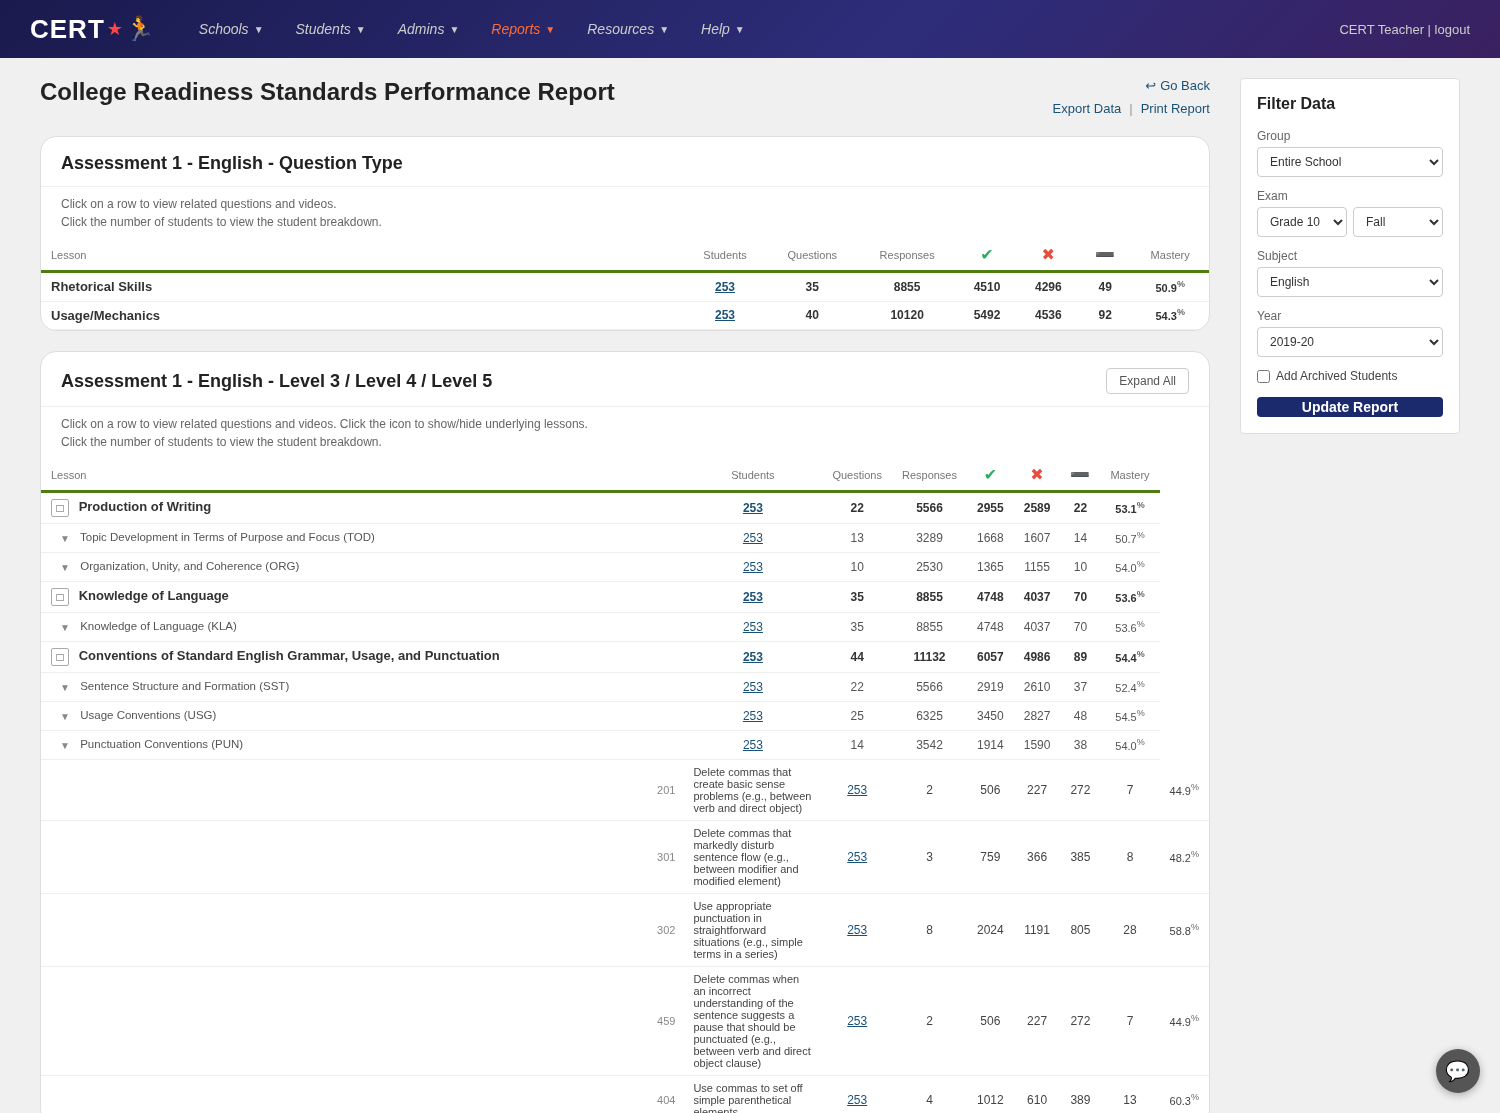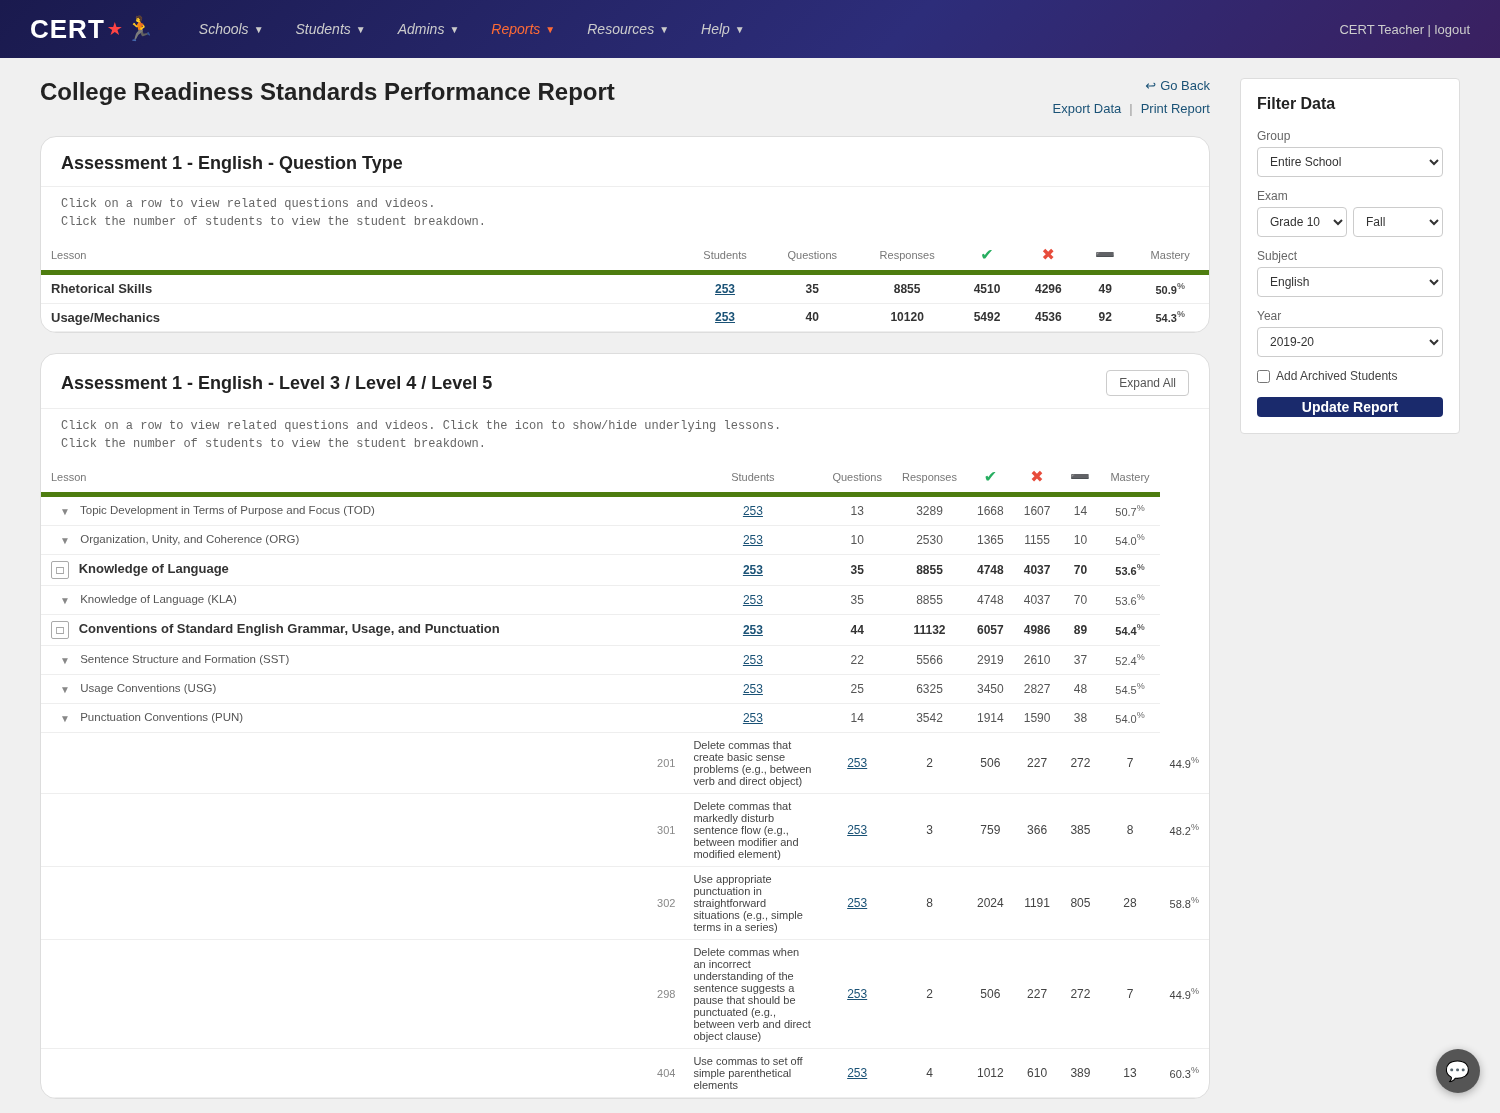--- a/index.html
+++ b/index.html
@@ -63,39 +63,39 @@
       overflow: hidden;
     }
     .section-header {
       padding: 16px 20px 12px;
       display: flex;
       justify-content: space-between;
       align-items: center;
       border-bottom: 1px solid #eee;
     }
     .section-title { font-size: 18px; font-weight: bold; color: #222; }
-    .section-desc { padding: 8px 20px; font-size: 12px; color: #666; line-height: 1.5; font-family: Liberation Mono, monospace; }
+    .section-desc { padding: 8px 20px; font-size: 12px; color: #666; line-height: 1.5; }
     .expand-btn {
       background: white;
       border: 1px solid #ccc;
       border-radius: 4px;
       padding: 5px 12px;
       cursor: pointer;
       font-size: 12px;
       color: #555;
     }
 
     
     .report-table { width: 100%; border-collapse: collapse; }
     .report-table th {
       padding: 6px 10px;
       text-align: left;
       font-size: 11px;
       color: #777;
-      border-bottom: 5px solid #4d7c0f;
+      border-bottom: 3px solid #4d7c0f;
       font-weight: normal;
     }
     .report-table th.num { text-align: center; }
     .report-table td {
       padding: 6px 10px;
       border-bottom: 1px solid #eee;
       font-size: 12px;
     }
     .report-table td.num { text-align: center; }
 
@@ -297,20 +297,33 @@
             <th class="num">Students</th>
             <th class="num">Questions</th>
             <th class="num">Responses</th>
             <th class="num"><span class="status-green">✔</span></th>
             <th class="num"><span class="status-red">✖</span></th>
             <th class="num"><span class="status-gray">➖</span></th>
             <th class="num">Mastery</th>
           </tr>
         </thead>
         <tbody id="section2-tbody">
+        <tr class="row-category" style="cursor: pointer;">
+              <td>
+        <span class="expand-icon">□</span>
+        <strong>Production of Writing</strong>
+      </td>
+      <td class="num"><a class="students-link">253</a></td>
+      <td class="num">22</td>
+      <td class="num">5566</td>
+      <td class="num">2955</td>
+      <td class="num">2589</td>
+      <td class="num">22</td>
+      <td class="num"><span class="mastery-val">53.1<sup class="mastery-sup">%</sup></span></td>
+    </tr>
             <tr class="row-sub" style="cursor: pointer;">
               <td style="padding-left:16px;">
         <span class="chevron-icon">▼</span>
         Topic Development in Terms of Purpose and Focus (TOD)
       </td>
       <td class="num"><a class="students-link">253</a></td>
       <td class="num">13</td>
       <td class="num">3289</td>
       <td class="num">1668</td>
       <td class="num">1607</td>
@@ -435,21 +448,21 @@
         <td style="font-size:11px;color:#444;">Use appropriate punctuation in straightforward situations (e.g., simple terms in a series)</td>
         <td class="num"><a class="students-link">253</a></td>
         <td class="num">8</td>
         <td class="num">2024</td>
         <td class="num">1191</td>
         <td class="num">805</td>
         <td class="num">28</td>
         <td class="num"><span class="mastery-val">58.8<sup class="mastery-sup">%</sup></span></td>
       </tr>
             <tr class="row-lesson" style="cursor: pointer;">
-        <td class="lesson-num" style="text-align:right;padding-right:8px;color:#888;font-size:11px;width:40px;">298</td>
+        <td class="lesson-num" style="text-align:right;padding-right:8px;color:#888;font-size:11px;width:40px;">459</td>
         <td style="font-size:11px;color:#444;">Delete commas when an incorrect understanding of the sentence suggests a pause that should be punctuated (e.g., between verb and direct object clause)</td>
         <td class="num"><a class="students-link">253</a></td>
         <td class="num">2</td>
         <td class="num">506</td>
         <td class="num">227</td>
         <td class="num">272</td>
         <td class="num">7</td>
         <td class="num"><span class="mastery-val">44.9<sup class="mastery-sup">%</sup></span></td>
       </tr>
             <tr class="row-lesson" style="cursor: pointer;">

